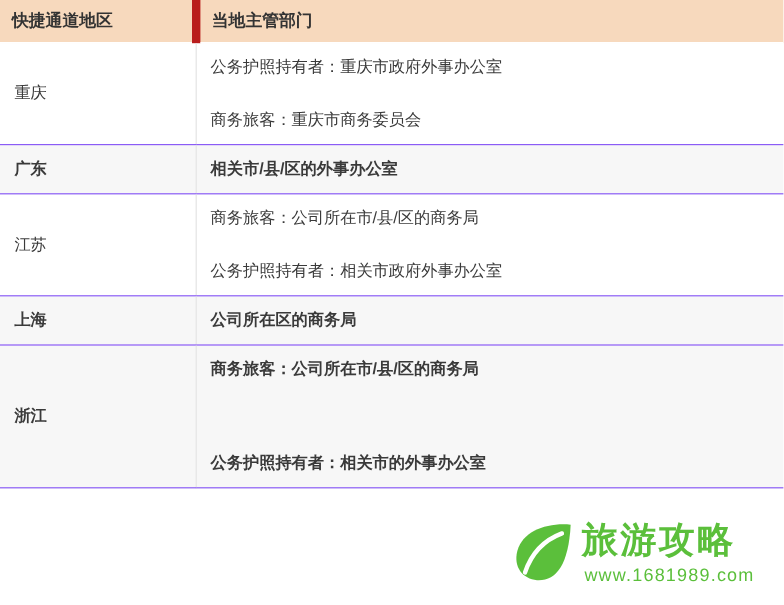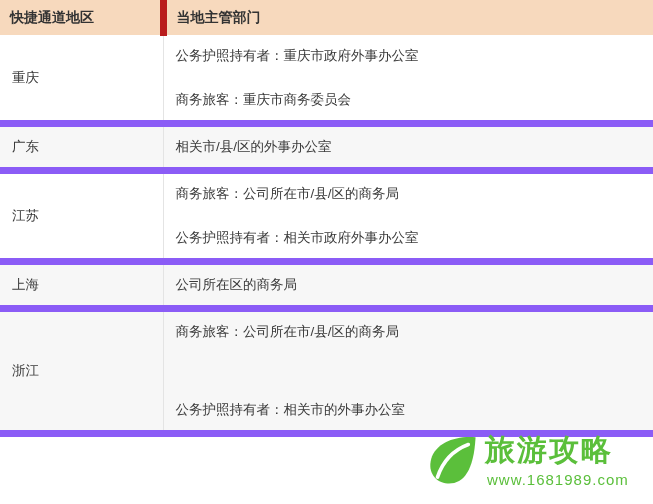--- a/index.html
+++ b/index.html
@@ -36,27 +36,27 @@
     vertical-align: middle;
     line-height: 18px;
   }
   table.info-table th:last-child { border-right: none; }
 
   table.info-table td {
     font-size: 13.5px;
     color: #3a3a3a;
     padding: 10px 10px 10px 12px;
     border-right: 1px solid #e4e4e4;
-    border-bottom: 7px solid #8b5cf6;
+    border-bottom: 1px solid #8b5cf6;
     vertical-align: middle;
     line-height: 20px;
   }
   table.info-table td:last-child { border-right: none; }
 
-  table.info-table tr.row-even td { background: #f7f7f7; }
+  table.info-table tr.row-even td { background: #f7f7f7; font-weight: bold; }
   table.info-table tr.row-odd td { background: #ffffff; }
 
   td.cell-dept .dept-line {
     display: block;
   }
   td.cell-dept .dept-line + .dept-line {
     margin-top: 24px;
   }
   td.cell-dept.spaced-wide .dept-line + .dept-line {
     margin-top: 58px;

